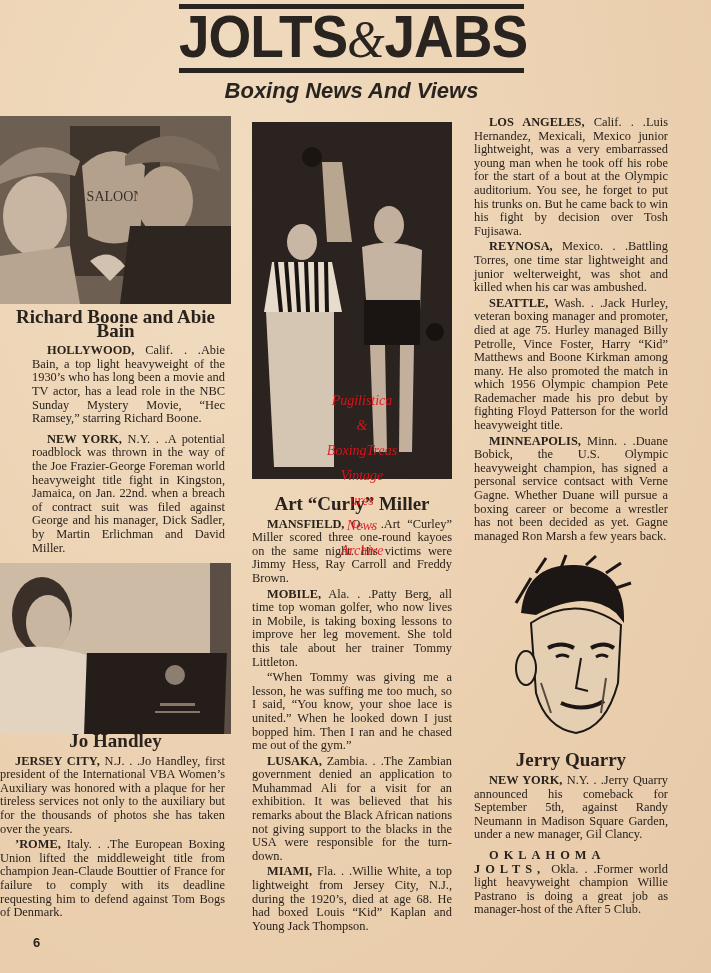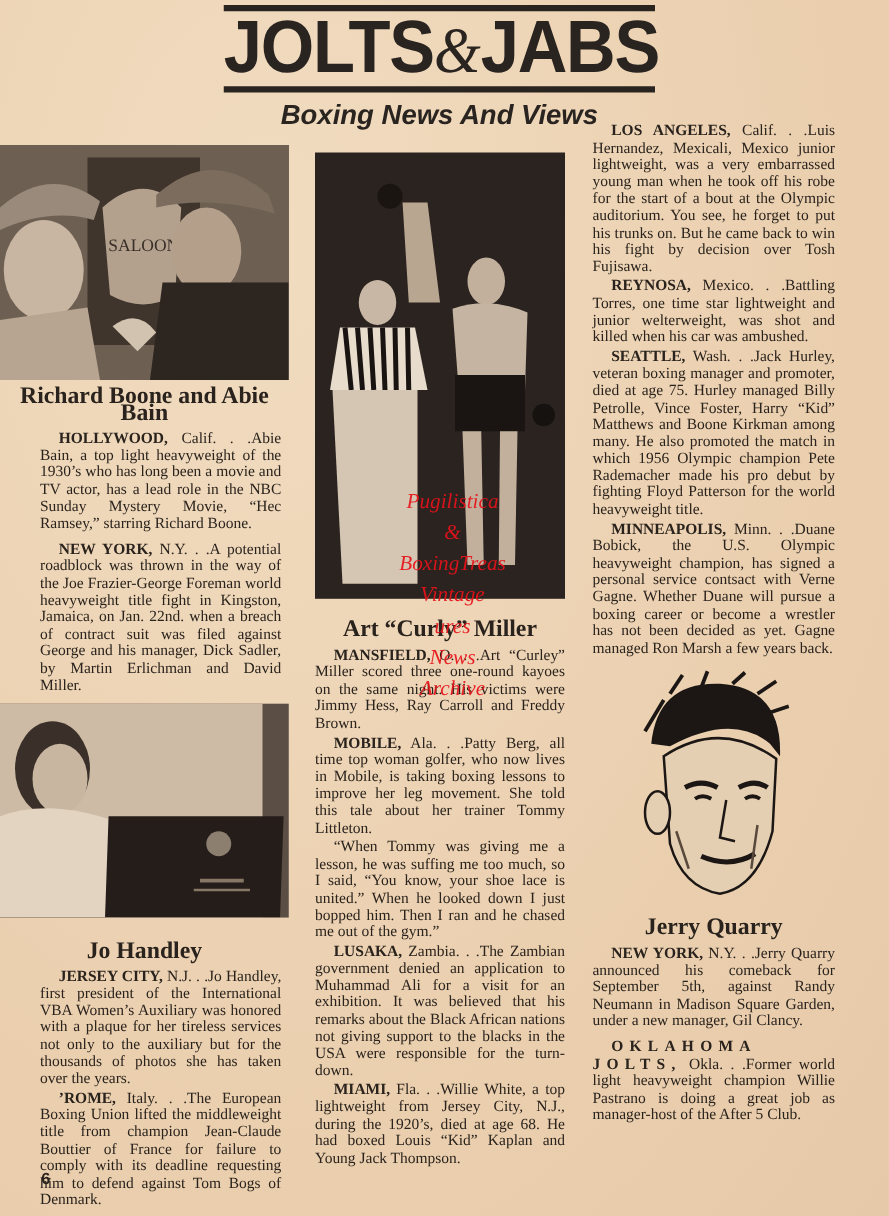--- a/index.html
+++ b/index.html
@@ -31,21 +31,21 @@
   .col { position: absolute; font-size: 12.4px; line-height: 13.6px; text-align: justify; }
   .col p { text-indent: 15px; margin-bottom: 2px; }
   .col p.gap { margin-top: 7px; }
   .col b { font-weight: bold; }
   .caption { font-weight: bold; font-size: 19px; text-align: center; margin: 4px 0 7px; }
   .photo { position: relative; overflow: hidden; background: #4b4038; }
   .pno { position: absolute; left: 33px; top: 935px; font-family: "Liberation Sans", sans-serif; font-weight: bold; font-size: 13px; }
   .spaced { letter-spacing: 5px; }
   .watermark {
     position: absolute; left: 292px; top: 388px; width: 140px;
-    color: #e8121a; font-style: italic; font-size: 17px; line-height: 25px;
+    color: #e8121a; font-style: italic; font-size: 14px; line-height: 25px;
     text-align: center; pointer-events: none; opacity: 0.92;
   }
 </style>
 </head>
 <body>
 
 <div class="masthead">
   <div class="rule"></div>
   <div class="mast-title">
     <span>JOLTS</span><span class="amp">&amp;</span><span>JABS</span>
@@ -81,22 +81,22 @@
       <rect x="210" y="0" width="21" height="171" fill="#5b4e44"></rect>
       <ellipse cx="42" cy="52" rx="30" ry="38" fill="#3b3029"></ellipse>
       <ellipse cx="48" cy="60" rx="22" ry="28" fill="#c9b6a1"></ellipse>
       <path d="M0 90 Q40 75 95 95 L95 171 L0 171 Z" fill="#e3d4c1"></path>
       <rect x="90" y="90" width="140" height="81" fill="#241d19" transform="skewX(-2)"></rect>
       <circle cx="175" cy="112" r="10" fill="#8d7f70"></circle>
       <rect x="160" y="140" width="35" height="3" fill="#867766"></rect>
       <rect x="155" y="148" width="45" height="2" fill="#867766"></rect>
     </svg>
   </div>
-  <div class="caption" style="margin-top:20px;">Jo Handley</div>
-  <div style="padding-left:32px; padding-right:6px;">
+  <div class="caption" style="margin-top:0;">Jo Handley</div>
+  <div style="padding-right:6px;">
     <p><b>JERSEY CITY,</b><span> N.J. . .Jo Handley, first president of the International VBA Women’s Auxiliary was honored with a plaque for her tireless services not only to the auxiliary but for the thousands of photos she has taken over the years.</span></p>
     <p><b>’ROME,</b><span> Italy. . .The European Boxing Union lifted the middleweight title from champion Jean-Claude Bouttier of France for failure to comply with its deadline requesting him to defend against Tom Bogs of Denmark.</span></p>
   </div>
 </div>
 
 <div class="col" style="left:252px; top:122px; width:200px;">
   <div class="photo" style="width:200px; height:357px;">
     <svg width="200" height="357" viewBox="0 0 200 357">
       <rect width="200" height="357" fill="#2a231f"></rect>
       <path d="M70 40 L90 40 L100 120 L75 120 Z" fill="#b9a690"></path>
@@ -118,21 +118,21 @@
   <div class="caption" style="margin-top:18px;">Art “Curly” Miller</div>
   <div style="padding:0 0 0 0;">
     <p><b>MANSFIELD,</b><span> O. . .Art “Curley” Miller scored three one-round kayoes on the same night. His victims were Jimmy Hess, Ray Carroll and Freddy Brown.</span></p>
     <p><b>MOBILE,</b><span> Ala. . .Patty Berg, all time top woman golfer, who now lives in Mobile, is taking boxing lessons to improve her leg movement. She told this tale about her trainer Tommy Littleton.</span></p>
     <p><span>“When Tommy was giving me a lesson, he was suffing me too much, so I said, “You know, your shoe lace is united.” When he looked down I just bopped him. Then I ran and he chased me out of the gym.”</span></p>
     <p><b>LUSAKA,</b><span> Zambia. . .The Zambian government denied an application to Muhammad Ali for a visit for an exhibition. It was believed that his remarks about the Black African nations not giving support to the blacks in the USA were responsible for the turn-down.</span></p>
     <p><b>MIAMI,</b><span> Fla. . .Willie White, a top lightweight from Jersey City, N.J., during the 1920’s, died at age 68. He had boxed Louis “Kid” Kaplan and Young Jack Thompson.</span></p>
   </div>
 </div>
 
-<div class="col" style="left:474px; top:98px; width:194px;">
+<div class="col" style="left:474px; top:116px; width:194px;">
   <p><b>LOS ANGELES,</b><span> Calif. . .Luis Hernandez, Mexicali, Mexico junior lightweight, was a very embarrassed young man when he took off his robe for the start of a bout at the Olympic auditorium. You see, he forget to put his trunks on. But he came back to win his fight by decision over Tosh Fujisawa.</span></p>
   <p><b>REYNOSA,</b><span> Mexico. . .Battling Torres, one time star lightweight and junior welterweight, was shot and killed when his car was ambushed.</span></p>
   <p><b>SEATTLE,</b><span> Wash. . .Jack Hurley, veteran boxing manager and promoter, died at age 75. Hurley managed Billy Petrolle, Vince Foster, Harry “Kid” Matthews and Boone Kirkman among many. He also promoted the match in which 1956 Olympic champion Pete Rademacher made his pro debut by fighting Floyd Patterson for the world heavyweight title.</span></p>
   <p><b>MINNEAPOLIS,</b><span> Minn. . .Duane Bobick, the U.S. Olympic heavyweight champion, has signed a personal service contsact with Verne Gagne. Whether Duane will pursue a boxing career or become a wrestler has not been decided as yet. Gagne managed Ron Marsh a few years back.</span></p>
   <div style="width:150px; height:200px; margin:10px auto 0;">
     <svg width="150" height="200" viewBox="0 0 150 200">
       <path d="M25 60 Q30 10 80 12 Q130 15 128 70 L120 60 Q90 35 40 62 Z" fill="#1c1714"></path>
       <path d="M20 50 L35 25 M40 20 L50 5 M65 15 L70 2 M90 12 L100 3 M110 20 L125 10 M120 35 L135 30" stroke="#1c1714" stroke-width="3"></path>
       <path d="M35 70 Q80 40 125 72 L122 130 Q110 175 80 180 Q50 175 40 140 Z" fill="#e4cfb3" stroke="#1c1714" stroke-width="2"></path>
       <ellipse cx="30" cy="115" rx="10" ry="17" fill="#e4cfb3" stroke="#1c1714" stroke-width="2"></ellipse>

